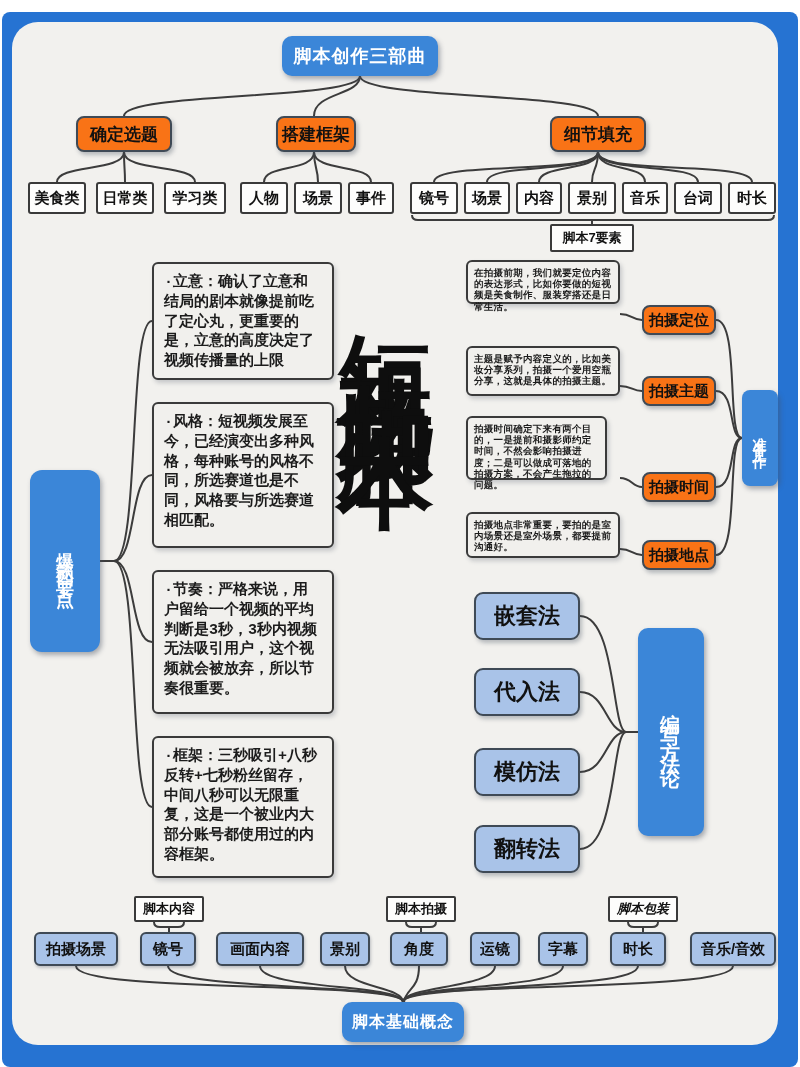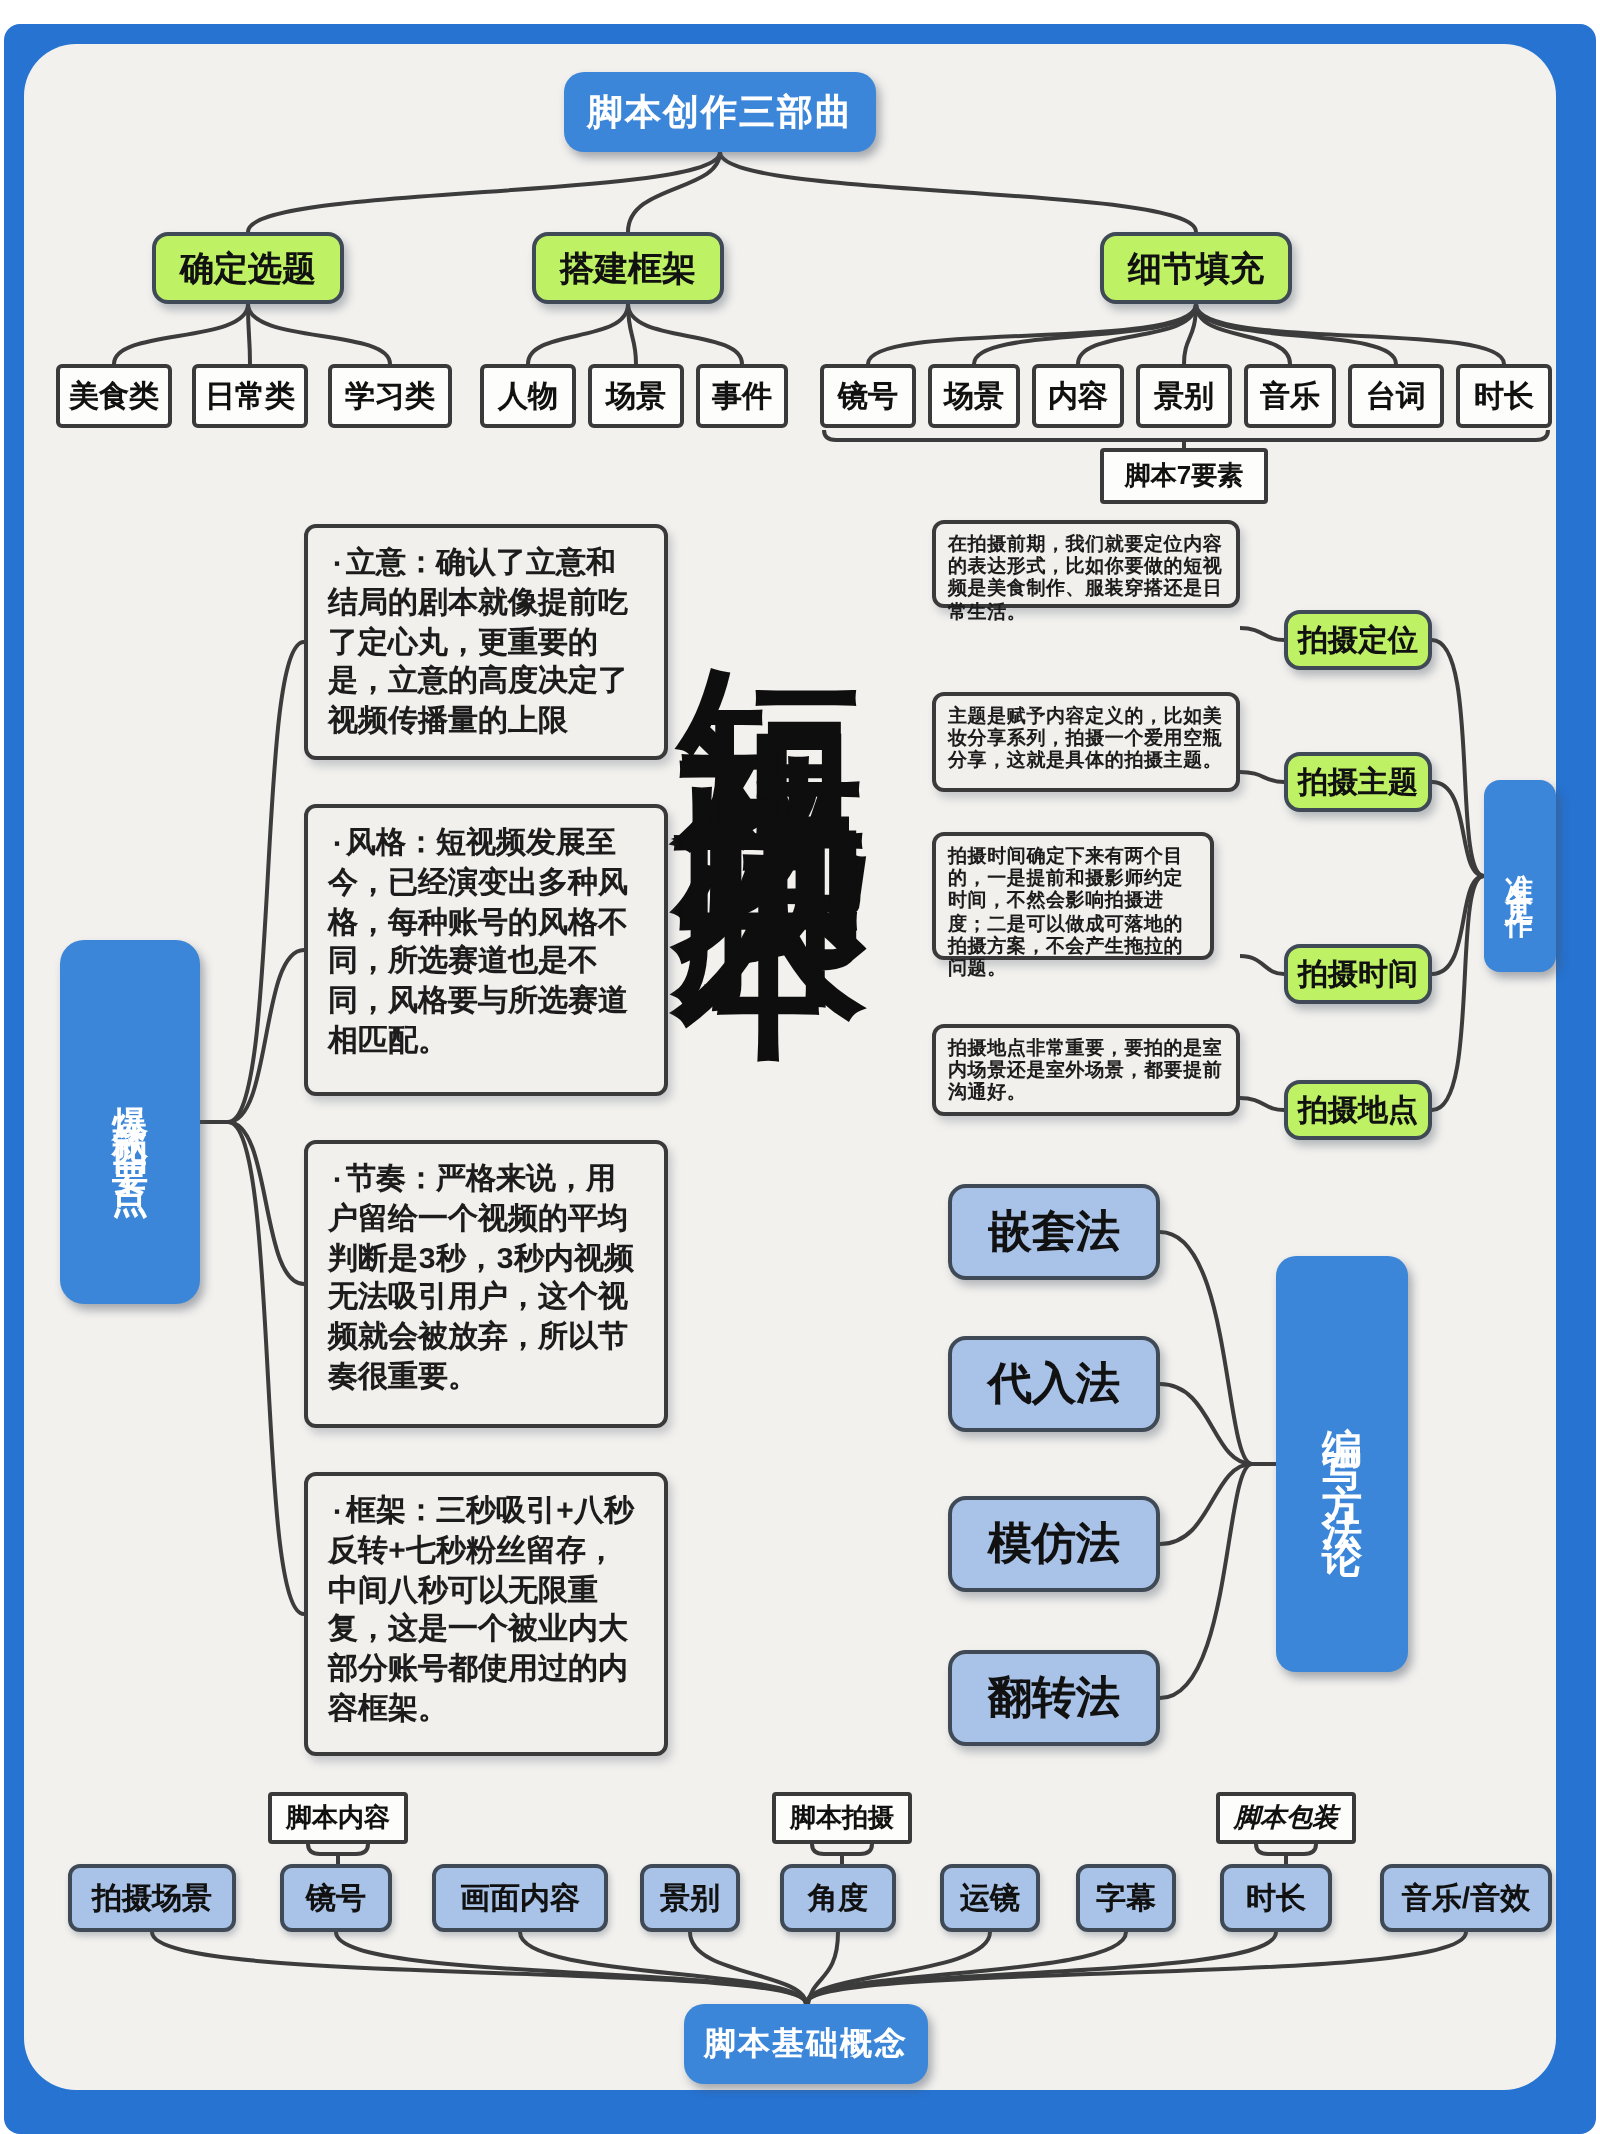--- a/index.html
+++ b/index.html
@@ -4,21 +4,21 @@
 <style>
   html,body{margin:0;padding:0;background:#ffffff;}
   body{font-family:"Liberation Sans",sans-serif;}
   .stage{position:relative;width:800px;height:1067px;overflow:hidden;background:#fff;}
   .frame{position:absolute;left:2px;top:12px;right:2px;bottom:0;background:#2673d2;border-radius:8px;}
   .canvas{position:absolute;left:12px;top:22px;width:766px;height:1023px;background:#f2f1ee;border-radius:26px;}
   .wires{position:absolute;left:0;top:0;width:800px;height:1067px;pointer-events:none;}
   .wires path{stroke:#3c3c3c;stroke-width:2;fill:none;}
   .node{position:absolute;display:flex;align-items:center;justify-content:center;box-sizing:border-box;text-align:center;}
   .root-box{background:#3b86d8;color:#fff;border-radius:10px;font-size:18px;font-weight:bold;box-shadow:2px 3px 5px rgba(70,80,95,.45);letter-spacing:1px;}
-  .branch-box{background:#bef264;color:#111;border:2px solid #3f4a56;border-radius:8px;font-size:17px;font-weight:bold;box-shadow:2px 3px 4px rgba(70,80,95,.35);}
+  .branch-box{background:#f97316;color:#111;border:2px solid #3f4a56;border-radius:8px;font-size:17px;font-weight:bold;box-shadow:2px 3px 4px rgba(70,80,95,.35);}
   .leaf-box{background:#fdfdfc;color:#111;border:2px solid #3a3a3a;border-radius:3px;font-size:15px;font-weight:bold;}
   .tag-box{background:#fdfdfc;color:#111;border:2px solid #3a3a3a;border-radius:2px;font-size:13px;font-weight:bold;}
   .note-box{position:absolute;box-sizing:border-box;background:#f1f0ed;border:2px solid #3a3a3a;border-radius:6px;color:#1c1c1c;font-weight:bold;text-align:left;box-shadow:2px 3px 4px rgba(70,80,95,.25);}
   .note-lg{font-size:15px;line-height:1.32;padding:9px 10px;font-family:Liberation Mono, monospace;}
   .note-sm{font-size:9.5px;line-height:1.18;padding:5px 6px;letter-spacing:.3px;}
   .vert{writing-mode:vertical-rl;text-orientation:upright;}
   .pill-dark{background:#3b86d8;color:#fff;border-radius:12px;font-weight:bold;box-shadow:2px 3px 5px rgba(70,80,95,.45);}
   .method-box{background:#a9c3e8;color:#111;border:2px solid #3f4a56;border-radius:9px;font-size:22px;font-weight:bold;box-shadow:2px 3px 4px rgba(70,80,95,.35);}
   .bottom-box{background:#a9c3e8;color:#111;border:2px solid #3f4a56;border-radius:6px;font-size:15px;font-weight:bold;box-shadow:1px 2px 3px rgba(70,80,95,.3);}
   .big-title{position:absolute;color:#0e0e0e;font-family:"DejaVu Serif","Liberation Serif",serif;font-weight:bold;font-size:97px;letter-spacing:25px;line-height:1;}
@@ -91,21 +91,21 @@
     <path d="M419,966 C419,990 406,988 404,1002"></path>
     <path d="M495,966 C495,988 403,986 403,1002"></path>
     <path d="M563,966 C563,990 403,984 403,1002"></path>
     <path d="M638,966 C638,992 403,982 403,1002"></path>
     <path d="M733,966 C733,994 403,980 403,1002"></path>
   </svg>
 
   <div class="node root-box" style="left:282px;top:36px;width:156px;height:40px;">脚本创作三部曲</div>
 
   <div class="node branch-box" style="left:76px;top:116px;width:96px;height:36px;">确定选题</div>
-  <div class="node branch-box" style="left:266px;top:116px;width:96px;height:36px;">搭建框架</div>
+  <div class="node branch-box" style="left:276px;top:116px;width:80px;height:36px;">搭建框架</div>
   <div class="node branch-box" style="left:550px;top:116px;width:96px;height:36px;">细节填充</div>
 
   <div class="node leaf-box" style="left:28px;top:182px;width:58px;height:32px;">美食类</div>
   <div class="node leaf-box" style="left:96px;top:182px;width:58px;height:32px;">日常类</div>
   <div class="node leaf-box" style="left:164px;top:182px;width:62px;height:32px;">学习类</div>
 
   <div class="node leaf-box" style="left:240px;top:182px;width:48px;height:32px;">人物</div>
   <div class="node leaf-box" style="left:294px;top:182px;width:48px;height:32px;">场景</div>
   <div class="node leaf-box" style="left:348px;top:182px;width:46px;height:32px;">事件</div>
 

